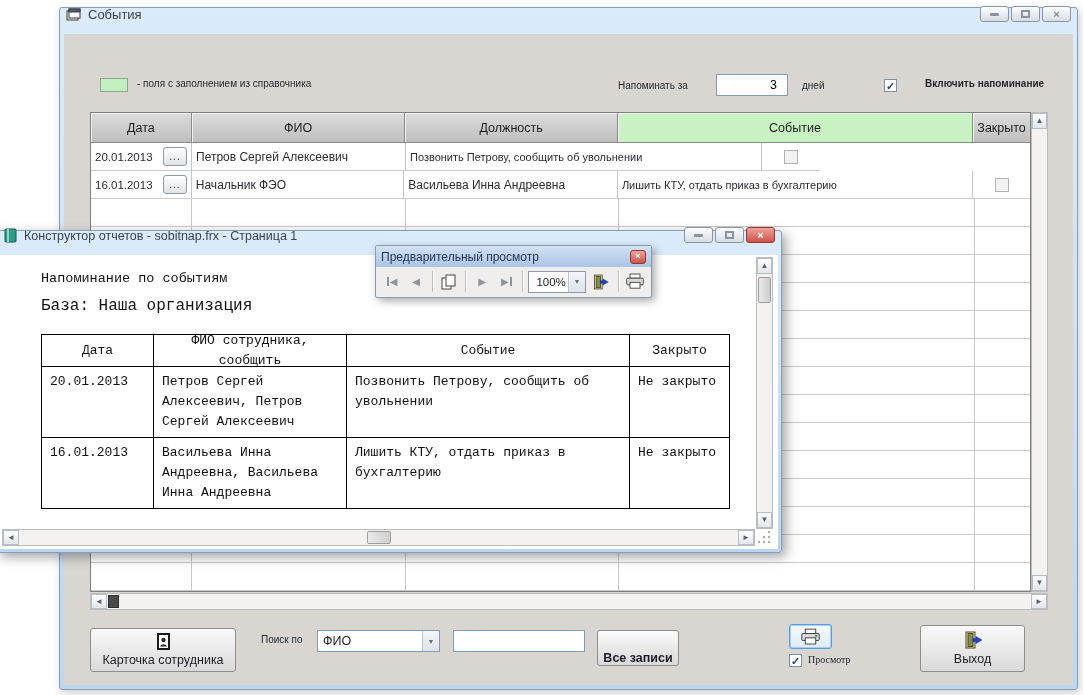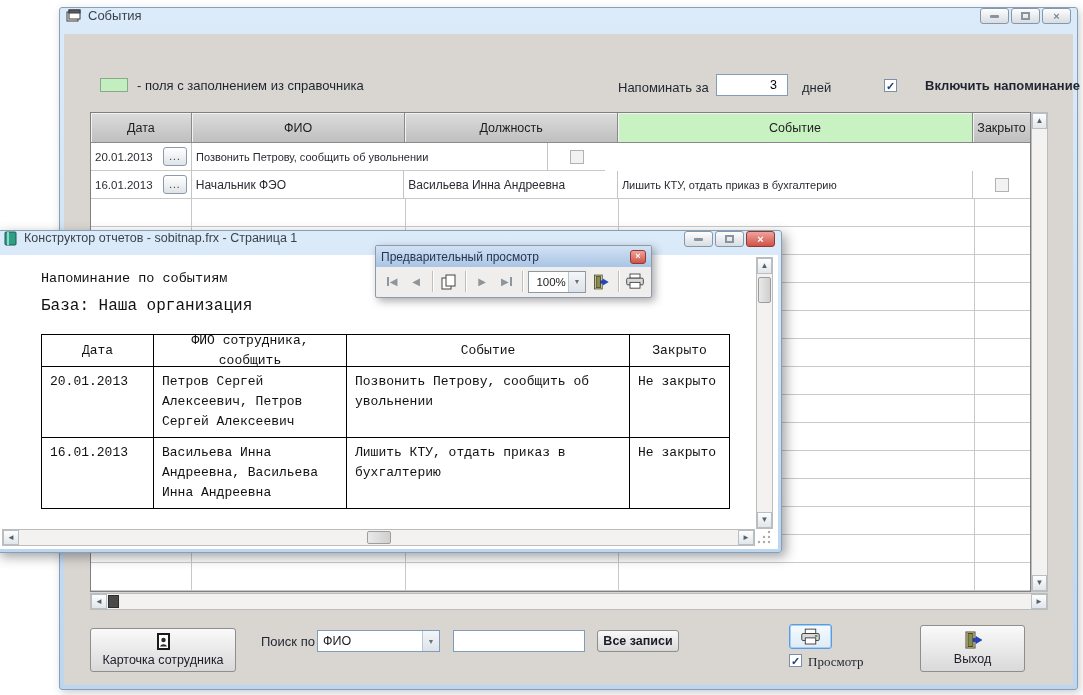--- a/index.html
+++ b/index.html
@@ -9,21 +9,21 @@
     font-family:"Liberation Sans", sans-serif; color:#222;
   }
   .abs { position:absolute; }
 
   
   .win {
     position:absolute; border:1px solid #86a0b7; border-radius:3px;
     background:linear-gradient(#dcebfa,#bdd6ef);
   }
   .titlebar {
-    height:26px; display:flex; align-items:flex-start; gap:6px; padding:0 6px;
+    height:26px; display:flex; align-items:flex-end; gap:6px; padding:12px 6px;
     font-size:13px; color:#3b424c;
   }
   .win-btns { margin-left:auto; display:flex; gap:2px; }
   .win-btn {
     width:29px; height:16px; border:1px solid #8897a7; border-radius:3px;
     background:linear-gradient(#fdfdfd,#d7dde2);
     display:flex; align-items:center; justify-content:center;
     color:#7d8894; font-size:11px; font-weight:bold; line-height:1;
   }
   .glyph-min { width:9px; height:3px; background:#8a93a0; border-radius:1px; }
@@ -31,21 +31,21 @@
   .win-btn.red {
     background:linear-gradient(#efa39b,#cf5348); border-color:#93382f; color:#fff;
   }
   .client {
     position:absolute; left:4px; right:4px; top:26px; bottom:4px;
     background:#d9d6d2;
   }
 
   
   .legend-swatch { width:28px; height:14px; background:#c3efc0; border:1px solid #8aa98a; }
-  .lbl { font-size:13px; color:#1f2430; white-space:nowrap; }
+  .lbl { font-size:10px; color:#1f2430; white-space:nowrap; }
   .lbl.bold { font-weight:bold; }
   input.box, .combo, .tinput {
     border:1px solid #7f9db9; background:#fff; font-size:12.5px;
     font-family:"Liberation Sans", sans-serif;
   }
   .cb {
     width:13px; height:13px; background:#fff; border:1px solid #7c8ea8;
     display:flex; align-items:center; justify-content:center;
     font-size:11px; line-height:10px; color:#24427b; font-weight:bold;
   }
@@ -202,20 +202,23 @@
           </div>
       </div>
 
       <div class="grow">
         <div class="gc" style="width:101px; font-size:11.5px;">
           <span>20.01.2013</span>
           <div class="dots-btn">
               <span>...</span>
             </div>
         </div>
+        <div class="gc" style="width:214px;">
+            <span>Петров Сергей Алексеевич</span>
+          </div>
         <div class="gc" style="width:356px; font-size:11px;">
             <span>Позвонить Петрову, сообщить об увольнении</span>
           </div>
         <div class="gc" style="width:57px; justify-content:center; border-right:none;">
           <div class="cb empty"></div>
         </div>
       </div>
 
       <div class="grow">
         <div class="gc" style="width:101px; font-size:11.5px;">
@@ -273,21 +276,21 @@
 
     <div class="abs combo" style="left:253px; top:596px; width:123px; height:22px;">
       <span class="val">ФИО</span>
       <div class="arr">
           <span>▼</span>
         </div>
     </div>
 
     <input class="abs tinput" style="left: 389px; top: 596px; width: 132px; height: 22px; padding: 0px 4px;" value="">
 
-    <div class="abs btn3d" style="left:533px; top:596px; width:82px; height:22px; font-weight:bold;">
+    <div class="abs btn3d" style="left:533px; top:596px; width:82px; height:36px; font-weight:bold;align-items:flex-end;">
       <span>Все записи</span>
     </div>
 
     <div class="abs btn3d focus" style="left:725px; top:590px; width:43px; height:25px;">
       <svg width="21" height="18" viewBox="0 0 24 20">
         <rect x="6" y="1" width="12" height="5" fill="#ffffff" stroke="#333"></rect>
         <rect x="2" y="6" width="20" height="8" rx="1.5" fill="#d9d9d9" stroke="#333"></rect>
         <rect x="6" y="11" width="12" height="7" fill="#ffffff" stroke="#333"></rect>
         <rect x="17" y="8" width="3" height="1.6" fill="#3a7d3a"></rect>
       </svg>

